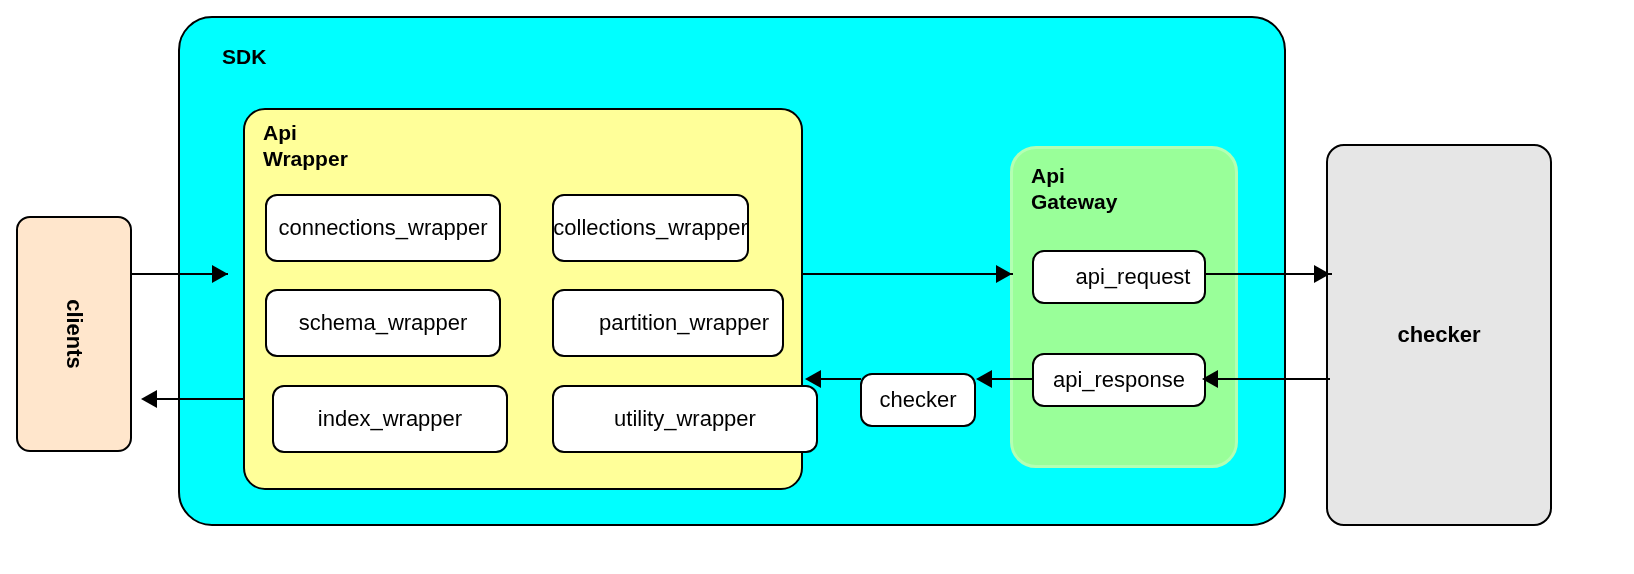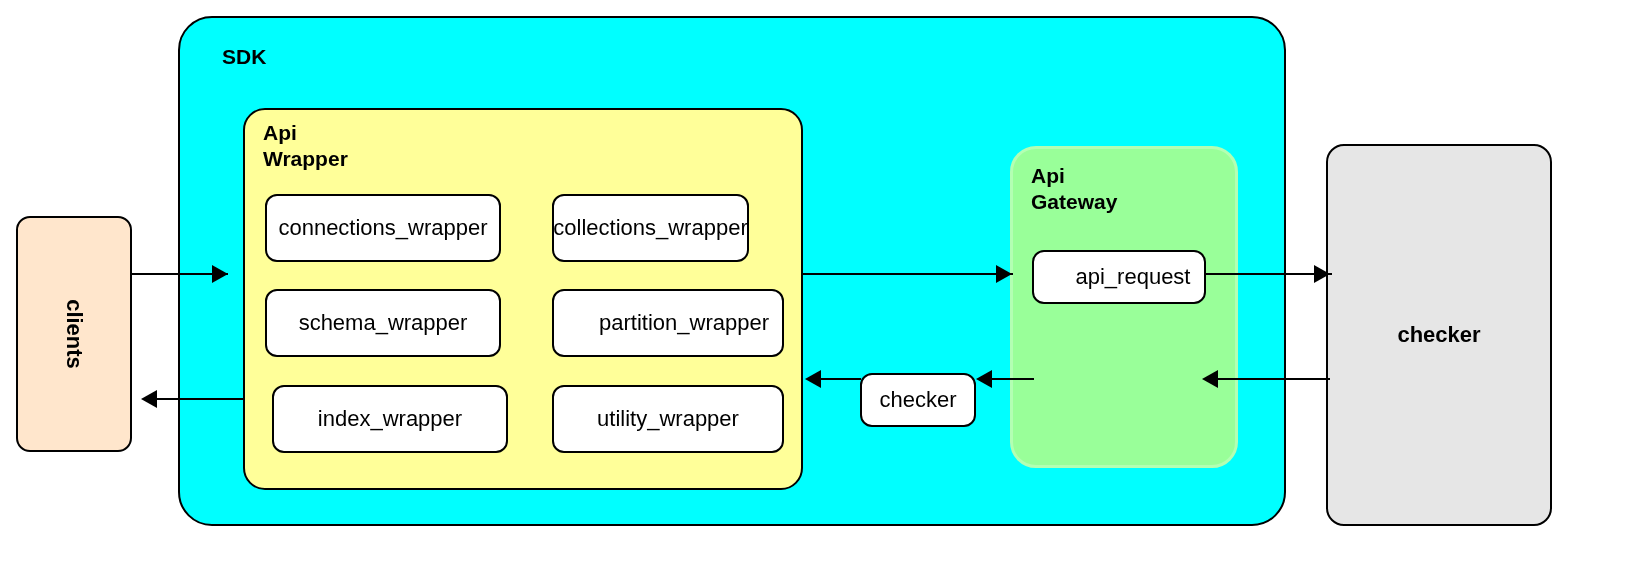--- a/index.html
+++ b/index.html
@@ -135,31 +135,34 @@
   <div class="box node" style="left:265px; top:385px; width:236px; height:68px;margin-left:7px;">
     <span>index_wrapper</span>
   </div>
 
   <div class="box node" style="left:552px; top:194px; width:197px; height:68px;">
     <span>collections_wrapper</span>
   </div>
   <div class="box node" style="left:552px; top:289px; width:232px; height:68px;padding-left:32px;">
     <span>partition_wrapper</span>
   </div>
-  <div class="box node" style="left:552px; top:385px; width:232px; height:68px;">
+  <div class="box node" style="left:552px; top:385px; width:266px; height:68px;">
     <span>utility_wrapper</span>
   </div>
 
   <div class="box container-gateway" style="left:1010px; top:146px; width:228px; height:322px;">
     <div class="group-title" style="left:18px; top:14px; width:190px; text-align:left;">Api
 Gateway</div>
   </div>
 
   <div class="box node" style="left:1032px; top:250px; width:174px; height:54px;padding-left:28px;">
     <span>api_request</span>
+  </div>
+  <div class="box node" style="left:1032px; top:353px; width:174px; height:54px;">
+    <span>api_response</span>
   </div>
 
   <div class="box node" style="left:860px; top:373px; width:116px; height:54px;">
     <span>checker</span>
   </div>
 
   <div class="box actor-clients" style="left:16px; top:216px; width:116px; height:236px;">
     <span class="vtext">clients</span>
   </div>
 

